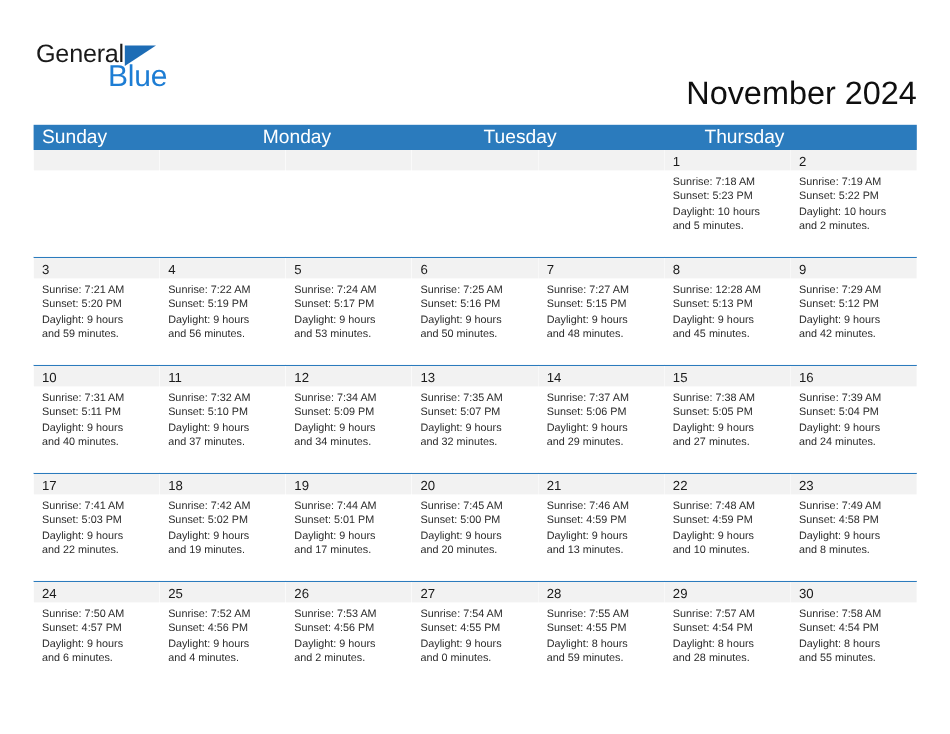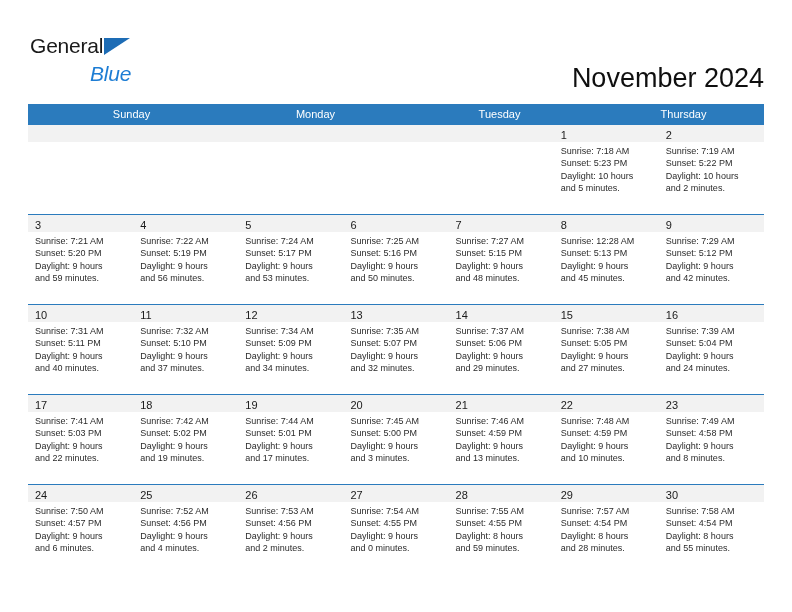--- a/index.html
+++ b/index.html
@@ -51,26 +51,25 @@
     top: 4px;
     width: 0;
     height: 0;
     border-top: 0px solid transparent;
     border-left: 26px solid #1d6cb5;
     border-bottom: 17px solid transparent;
   }
   .brand-blue {
     position: absolute;
     left: 60px;
-    top: 28px;
-    font-size: 21px;
+    top: 16px;
+    font-size: 25px;
     letter-spacing: -0.2px;
     color: #1d7dd4;
     font-family: "Liberation Sans", sans-serif;
-    font-style: italic;
   }
   .title-block {
     position: absolute;
     right: 0px;
     top: 12px;
     text-align: right;
     margin-top: 20px;
   }
   .cal-title {
     font-size: 27px;
@@ -94,27 +93,26 @@
     width: 736px;
   }
   .weekdays {
     display: flex;
     background: #2b7bbd;
     height: 21px;
   }
   .weekday {
     flex: 1 1 0;
     color: #ffffff;
-    font-size: 11px;
+    font-size: 16px;
     line-height: 21px;
-    padding-left: 23px;
+    padding-left: 7px;
     box-sizing: border-box;
     white-space: nowrap;
     overflow: hidden;
-    text-align: center;
   }
   .week {
     display: flex;
     border-top: 1px solid #2b7bbd;
     height: 89px;
     background: #ffffff;
   }
   .week.first {
     border-top: none;
     height: 89px;
@@ -374,21 +372,21 @@
               <div class="day-line">Daylight: 9 hours</div>
               <div class="day-line">and 17 minutes.</div>
             </div>
           </div>
           <div class="day">
             <div class="day-band"><span class="day-num">20</span></div>
             <div class="day-body">
               <div class="day-line">Sunrise: 7:45 AM</div>
               <div class="day-line">Sunset: 5:00 PM</div>
               <div class="day-line">Daylight: 9 hours</div>
-              <div class="day-line">and 3 minutes.</div>
+              <div class="day-line">and 20 minutes.</div>
             </div>
           </div>
           <div class="day">
             <div class="day-band"><span class="day-num">21</span></div>
             <div class="day-body">
               <div class="day-line">Sunrise: 7:46 AM</div>
               <div class="day-line">Sunset: 4:59 PM</div>
               <div class="day-line">Daylight: 9 hours</div>
               <div class="day-line">and 13 minutes.</div>
             </div>

